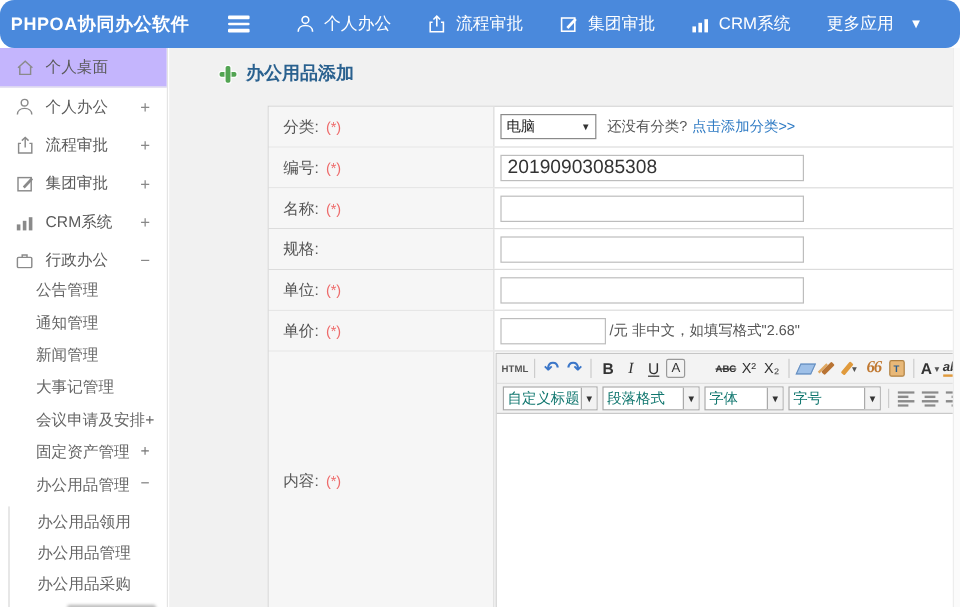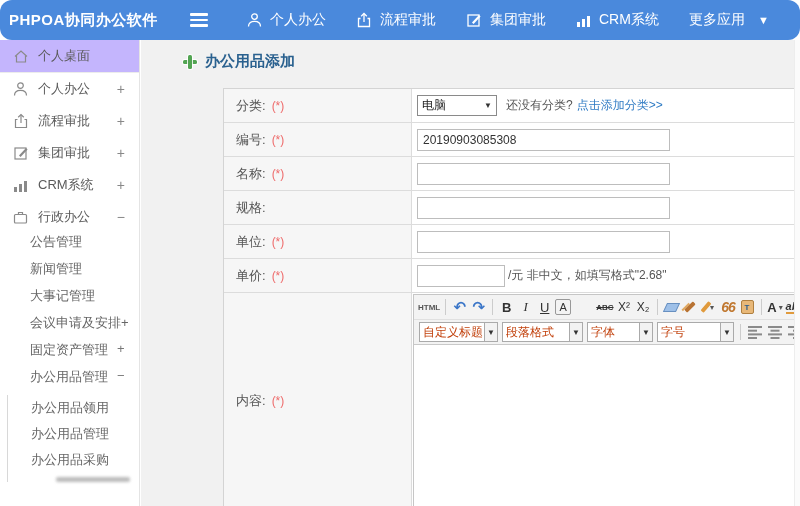--- a/index.html
+++ b/index.html
@@ -54,21 +54,21 @@
                 background:#fff; border:1px solid #d4d4d4; }
   .frow { display:flex; border-bottom:1px solid #dcdcdc; height:34px; }
   .frow.tall { height:215px; border-bottom:none; }
   .frow:last-child { border-bottom:none; }
   .fl { width:188px; flex-shrink:0; background:#f6f6f6; border-right:1px solid #dcdcdc;
         display:flex; align-items:center; padding-left:12px; font-size:13px; color:#555; }
   .req { color:#ee6b6b; margin-left:6px; font-size:12px; }
   .fv { flex:1; display:flex; align-items:center; padding:0 5px; font-size:12px; color:#555; overflow:hidden; }
   .frow.tall .fv { padding:1px; align-items:stretch; }
   input.txt { width:253px; height:22px; border:1px solid #bdbdbd; padding:0 5px;
-              font-size:12px; color:#333; font-family:inherit; background:#fff; }
+              font-size:16px; color:#333; font-family:inherit; background:#fff; }
   input.txt.small { width:88px; }
   .selectbox { width:80px; height:21px; border:1px solid #8a8a8a; background:#fff;
                display:flex; align-items:center; padding:0 4px; font-size:12px; color:#222; cursor:pointer; }
   .sel-caret { margin-left:auto; font-size:8px; color:#333; }
   .hint { margin-left:9px; color:#555; white-space:nowrap; }
   .hint.tight { margin-left:3px; }
   a.link { color:#2f7bc4; margin-left:4px; text-decoration:none; cursor:pointer; white-space:nowrap; }
 
   
   .editor { flex:1; border:1px solid #c6c6c6; display:flex; flex-direction:column; background:#fff; }
@@ -85,32 +85,32 @@
   .tbtn.und { text-decoration:underline; }
   .tbtn.abox { border:1px solid #999; min-width:16px; height:16px; font-size:11px; }
   .tbtn.strike { font-size:8px; font-weight:bold; text-decoration:line-through;margin-left:24px; }
   .tbtn.supsub { font-size:12px; }
   .eraser { display:block; width:13px; height:9px; background:#9ec0e8; border:1px solid #6890c0;
             transform:skewX(-25deg); }
   .brush { display:block; width:4px; height:12px; background:#b87333; border-radius:1px;
            transform:rotate(45deg); box-shadow:-3px 3px 0 -1px #e0a860; }
   .crayon { display:block; width:4px; height:12px; background:#e09a3c; border-radius:1px;
             transform:rotate(40deg); }
-  .tbtn.quote { font-family:Liberation Sans, sans-serif; font-weight:bold; font-style:italic;
+  .tbtn.quote { font-family:Liberation Serif, serif; font-weight:bold; font-style:italic;
                 color:#c07830; font-size:14px; letter-spacing:-1px; }
   .ptable { width:13px; height:14px; background:#e8b878; border:1px solid #b08040; border-radius:2px;
             font-size:8px; font-weight:bold; font-style:normal; color:#2a5d8e;
             display:flex; align-items:center; justify-content:center; }
   .mini-caret { font-size:8px; color:#555; margin-left:2px; }
   .fcA { font-weight:bold; font-size:13px; }
   .hlab { font-size:11px; font-style:italic; border-bottom:2px solid #e09a3c; line-height:11px;text-align:right; }
   .sep { width:1px; height:16px; background:#ccc; margin:0 4px; flex-shrink:0; }
   .dd { display:flex; align-items:center; height:20px; border:1px solid #aaa; background:#fff;
         margin:0 2px; cursor:pointer; }
-  .dd-label { padding:0 3px; font-size:12px; color:#c2410c; white-space:nowrap; overflow:hidden; flex:1; }
+  .dd-label { padding:0 3px; font-size:12px; color:#0f766e; white-space:nowrap; overflow:hidden; flex:1; }
   .dd-caret { width:13px; align-self:stretch; border-left:1px solid #aaa; background:#f2f2f2;
               display:flex; align-items:center; justify-content:center; font-size:8px; color:#333; }
   .dd.w1{width:79px}.dd.w2{width:81px}.dd.w3{width:66px}.dd.w4{width:77px}
   .align-group { display:flex; align-items:center; gap:5px; margin-left:3px; }
   .alicon, .linkicon { display:block; cursor:pointer; }
 </style>
 </head>
 <body>
 
 <div class="app">
@@ -249,20 +249,23 @@
       </span>
       <span>行政办公</span>
       <span class="expander">−</span>
     </div>
 
     <div class="side-sub">
       <div class="sub-item">
         <span>公告管理</span>
       </div>
       <div class="sub-item">
+        <span>通知管理</span>
+      </div>
+      <div class="sub-item">
         <span>新闻管理</span>
       </div>
       <div class="sub-item">
         <span>大事记管理</span>
       </div>
       <div class="sub-item">
         <span>会议申请及安排+</span>
       </div>
       <div class="sub-item">
         <span>固定资产管理</span>

